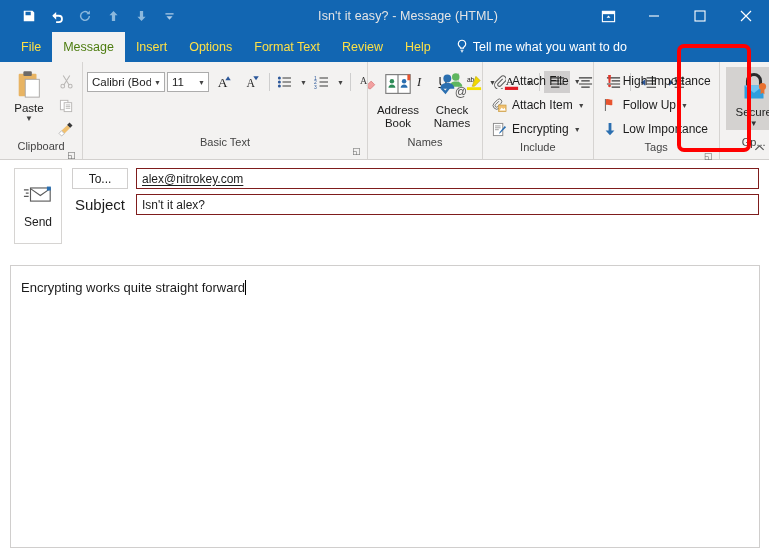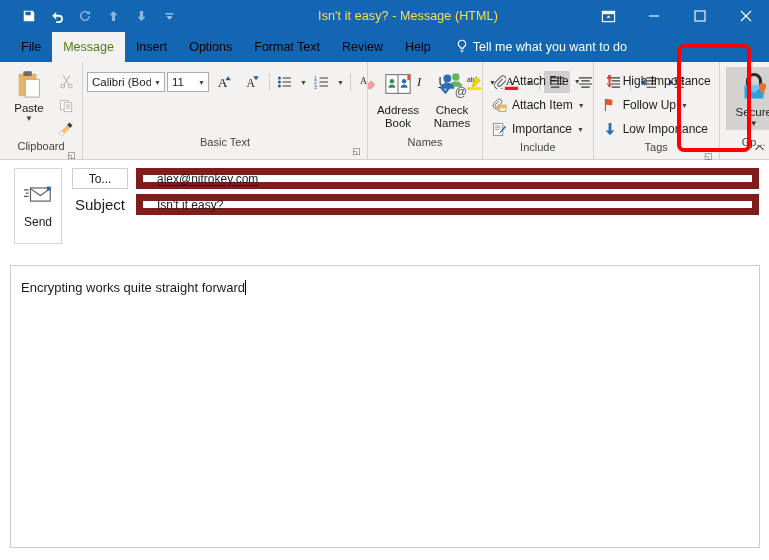--- a/index.html
+++ b/index.html
@@ -45,21 +45,21 @@
     color: #ffffff;
     font-size: 13px;
     line-height: 1;
   }
   .qat-btn.dim { color: #8bb8dd; }
   .qat-btn svg { display: block; }
   .title-text {
     position: absolute;
     left: 0; right: 0;
     text-align: center;
-    color: #fde047;
+    color: #e5e5e5;
     font-size: 12.5px;
     letter-spacing: .1px;
     pointer-events: none;
     padding-left: 47px;
   }
   .win-controls {
     position: absolute;
     right: 0; top: 0;
     height: 32px;
     display: flex;
@@ -80,21 +80,21 @@
     height: 30px;
     background: #1266b2;
     display: flex;
     align-items: stretch;
     padding-left: 10px;
   }
   .tab {
     display: flex;
     align-items: center;
     padding: 0 11px;
-    color: #000000;
+    color: #fde047;
     font-size: 12.5px;
     white-space: nowrap;
   }
   .tab.active {
     background: #f3f2f1;
     color: #4d7c0f;
   }
   .tellme {
     display: flex;
     align-items: center;
@@ -309,26 +309,26 @@
     display: flex;
     align-items: center;
     justify-content: center;
     font-size: 15px;
     color: #1c1c1c;
     box-sizing: border-box;
   }
   .fieldinput {
     flex: 1;
     height: 21px;
-    border: 7px solid #7f1d1d;
+    border: 1px solid #7f1d1d;
     background: #ffffff;
     margin-left: 8px;
     display: flex;
     align-items: center;
-    padding: 0 14px;
+    padding: 0 5px;
     font-size: 12px;
     color: #1c1c1c;
     box-sizing: border-box;
   }
   .recipient {
     text-decoration: underline;
     text-underline-offset: 2px;
   }
 
   
@@ -682,21 +682,21 @@
             <span class="mcaret">▼</span>
           </div>
           <div class="menurow">
             <span class="ic">
               <svg width="15" height="15" viewBox="0 0 16 16">
                   <rect x="1.5" y="1.5" width="10" height="13" fill="#fff" stroke="#8a8a8a"></rect>
                   <path stroke="#9a9a9a" d="M3.2 4.2h6M3.2 6.2h6M3.2 8.2h4"></path>
                   <path fill="#2b6fb0" d="M13.6 4.2 15 5.6 9.4 11.2 7.6 12.9l.6-2.2z"></path>
                 </svg>
             </span>
-            <span>Importance</span>
+            <span>Encrypting</span>
             <span class="mcaret">▼</span>
           </div>
         </div>
       </div>
       <div class="group-label">Include</div>
     </div>
 
     <div class="group" style="width:120px;">
       <div class="group-body">
         <div class="tags-col">
@@ -782,21 +782,21 @@
     </div>
     <div class="fields">
       <div class="fieldrow">
         <div class="fieldbtn">To...</div>
         <div class="fieldinput" placeholder="">
           <span class="recipient">alex@nitrokey.com</span>
         </div>
       </div>
       <div class="fieldrow">
         <div class="fieldlabel">Subject</div>
-        <div class="fieldinput" placeholder="">Isn't it easy?</div>
+        <div class="fieldinput" placeholder="">Isn't it alex?</div>
       </div>
     </div>
   </div>
 
   <div class="bodyarea">
     <span class="bodytext">Encrypting works quite straight forward</span><span class="caret-bar"></span>
   </div>
 
 </div>
 

